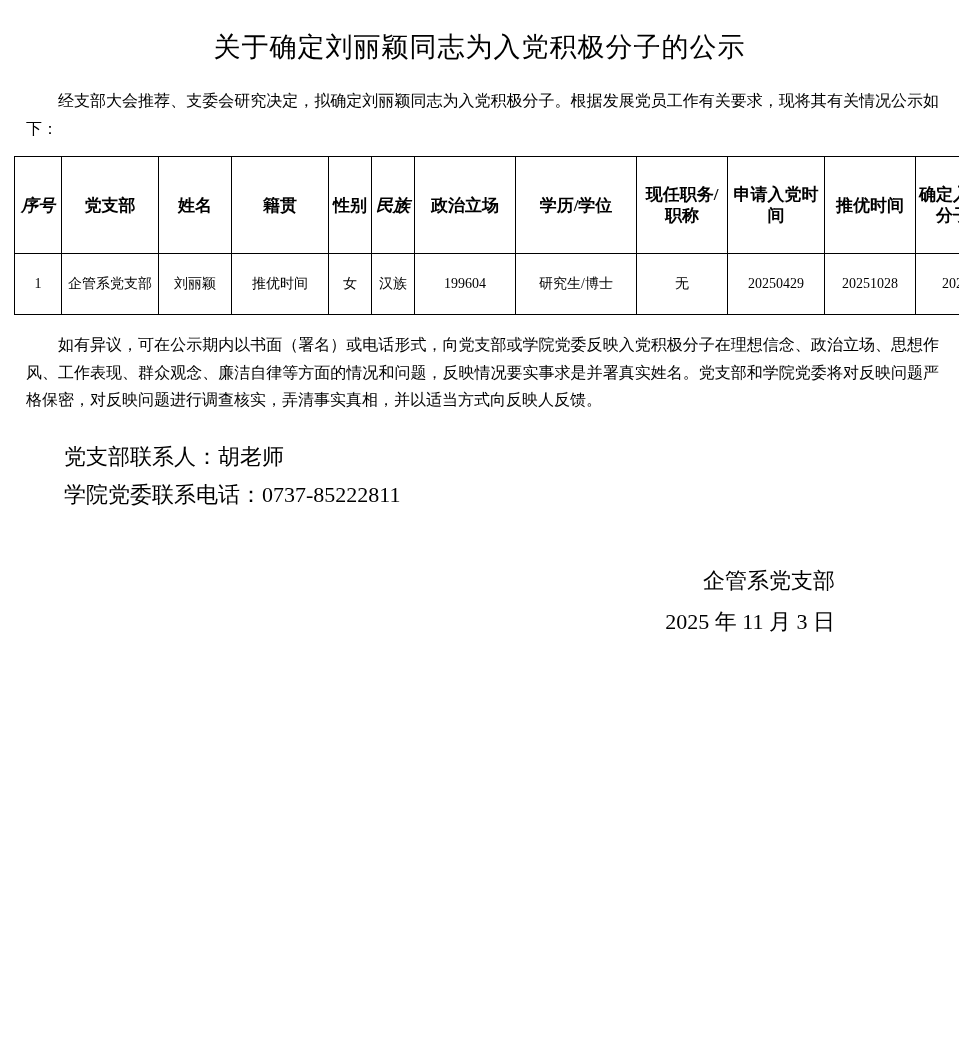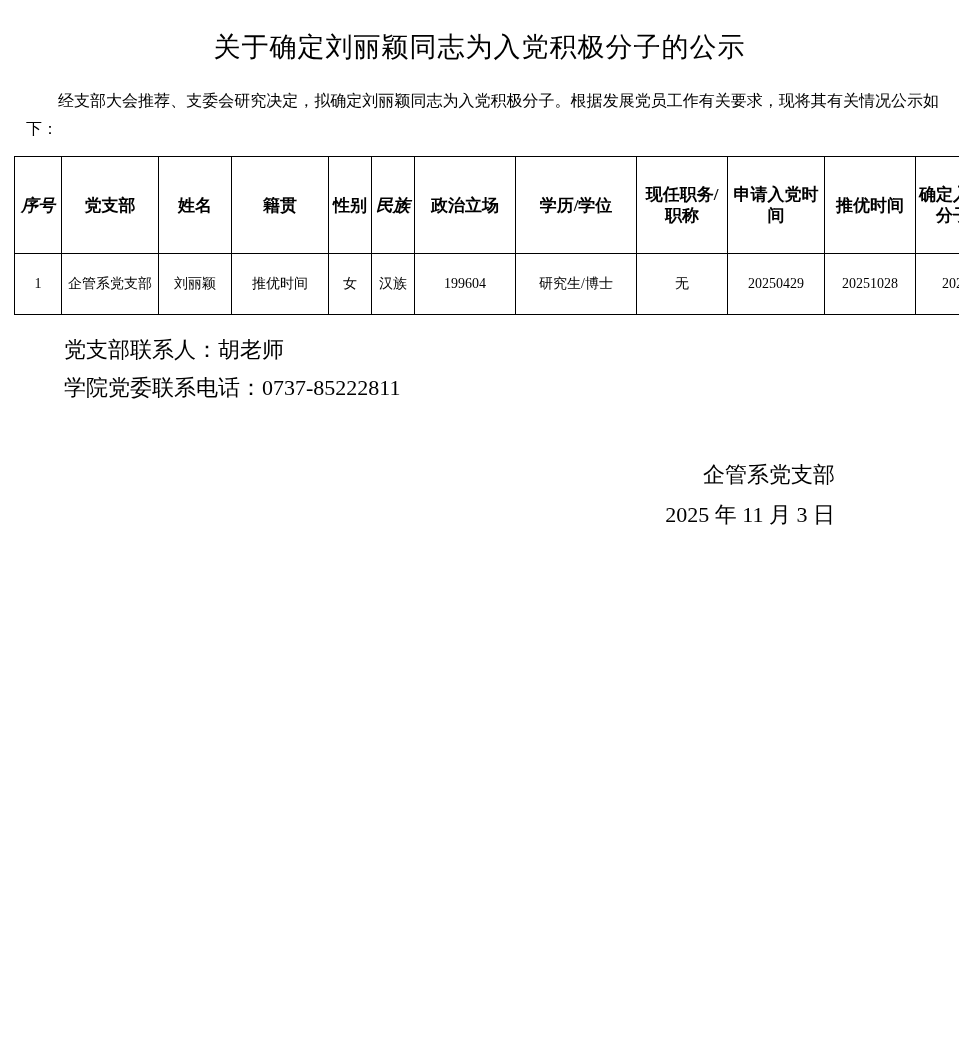--- a/index.html
+++ b/index.html
@@ -65,21 +65,21 @@
   .col-sex { width: 38px; }
   .col-nation { width: 38px; font-style: italic; }
   .col-birth { width: 96px; }
   .col-edu { width: 116px; }
   .col-post { width: 86px; }
   .col-apply { width: 92px; margin-left: 32px; }
   .col-recommend { width: 86px; }
   .col-confirm { width: 104px; }
 
   .contact-list {
-    margin: 6px 0 0 0;
+    margin: 24px 0 0 0;
     padding: 0 6px;
   }
   .contact-line {
     font-size: 22px;
     line-height: 1.72;
     text-indent: 2em;
     margin: 0;
   }
   .signature {
     margin-top: 40px;
@@ -131,20 +131,21 @@
         <td>199604</td>
         <td>研究生/博士</td>
         <td>无</td>
         <td>20250429</td>
         <td>20251028</td>
         <td>20251030</td>
       </tr>
     </tbody>
   </table>
 
+  <p class="para">如有异议，可在公示期内以书面（署名）或电话形式，向党支部或学院党委反映入党积极分子在理想信念、政治立场、思想作风、工作表现、群众观念、廉洁自律等方面的情况和问题，反映情况要实事求是并署真实姓名。党支部和学院党委将对反映问题严格保密，对反映问题进行调查核实，弄清事实真相，并以适当方式向反映人反馈。</p>
 
   <div class="contact-list">
     <p class="contact-line">党支部联系人：胡老师</p>
     <p class="contact-line">学院党委联系电话：0737-85222811</p>
   </div>
 
   <div class="spacer"></div>
 
   <div class="signature">
     <div>企管系党支部</div>

